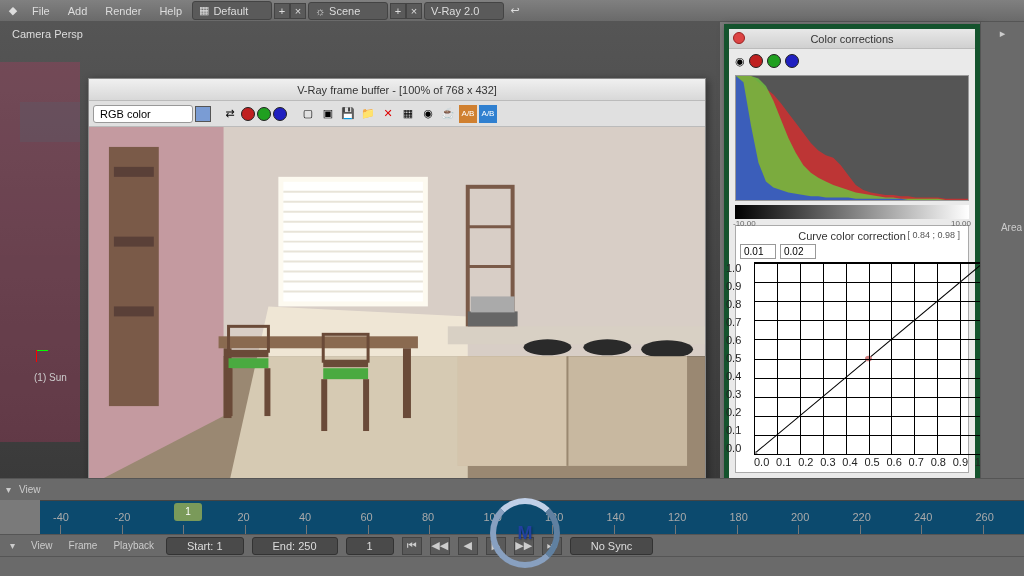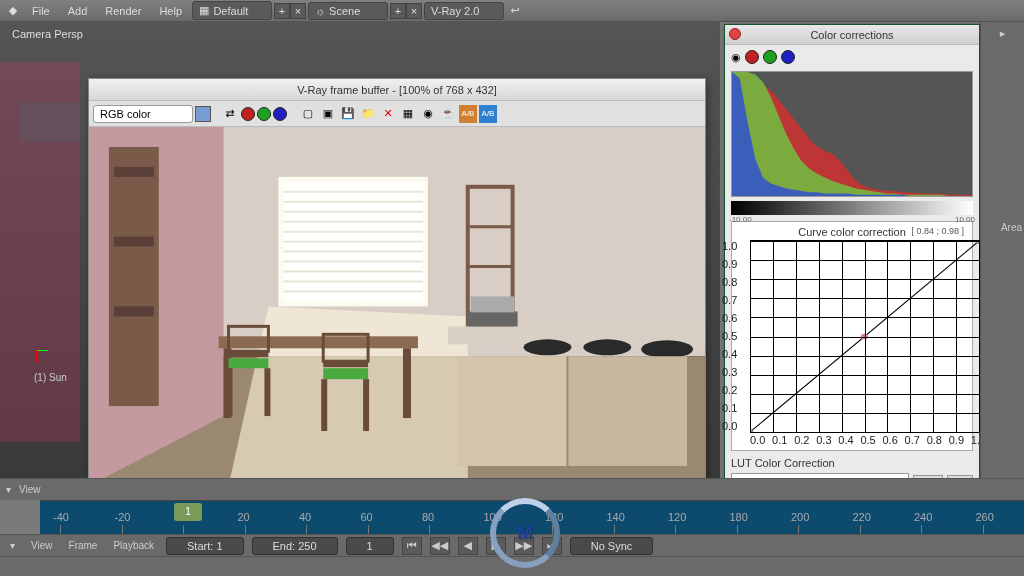--- a/index.html
+++ b/index.html
@@ -27,21 +27,21 @@
 .vfb-toolbar { height: 26px; background: #e0e0e0; display: flex; align-items: center; padding: 0 4px; gap: 2px; border-bottom: 1px solid #bbb; }
 .vfb-toolbar .sel { background: #fff; border: 1px solid #999; padding: 2px 6px; border-radius: 3px; width: 100px; }
 .vfb-toolbar .sel-btn { width: 16px; height: 16px; background: #7a9cd4; border: 1px solid #555; margin-right: 8px; }
 .vfb-toolbar .tb-icon { width: 18px; height: 18px; display: flex; align-items: center; justify-content: center; cursor: pointer; }
 .vfb-toolbar .dot { width: 14px; height: 14px; border-radius: 50%; border: 1px solid #222; display: inline-block; }
 .vfb-render { width: 100%; height: 360px; background: #222; position: relative; overflow: hidden; }
 .render-scene { position: absolute; inset: 0; }
 .vfb-footer { height: 18px; background: #e0e0e0; display: flex; align-items: center; padding: 0 4px; gap: 3px; border-top: 1px solid #bbb; }
 .vfb-footer .f-icon { width: 14px; height: 14px; display: flex; align-items: center; justify-content: center; font-size: 9px; color: #444; cursor: pointer; }
 
-.cc-window { position: absolute; top: 24px; right: 44px; width: 256px; height: 530px; background: #eaeaea; border: 1px solid #14532d; box-shadow: 2px 2px 8px rgba(0,0,0,0.4); }
+.cc-window { position: absolute; top: 24px; right: 44px; width: 256px; height: 530px; background: #eaeaea; border: 5px solid #14532d; box-shadow: 2px 2px 8px rgba(0,0,0,0.4); }
 .cc-title { height: 20px; background: linear-gradient(#e8e8e8, #d0d0d0); text-align: center; line-height: 20px; color: #333; border-bottom: 1px solid #bbb; position: relative; }
 .cc-close { position: absolute; left: 4px; top: 3px; width: 12px; height: 12px; background: #d44; border-radius: 50%; border: 1px solid #922; }
 .cc-dots { height: 24px; display: flex; align-items: center; padding: 0 6px; gap: 4px; }
 .cc-dots .dot { width: 14px; height: 14px; border-radius: 50%; border: 1px solid #222; }
 .cc-histogram { margin: 2px 6px; height: 126px; background: #555; position: relative; border: 1px solid #999; overflow: hidden; }
 .cc-exposure { margin: 4px 6px; height: 14px; background: linear-gradient(to right, #000, #fff); position: relative; }
 .cc-curve { margin: 6px 6px; background: #fff; border: 1px solid #aaa; padding: 4px; }
 .curve-title { text-align: center; font-size: 10px; color: #333; margin-bottom: 2px; position: relative; }
 .curve-inputs { display: flex; gap: 4px; margin-bottom: 3px; }
 .curve-inputs input { width: 36px; border: 1px solid #999; padding: 1px 3px; font-size: 10px; }
@@ -236,20 +236,24 @@
   </div>
   <div class="cc-exposure">
     <span style="position:absolute;left:-2px;top:14px;font-size:8px;color:#666">-10.00</span>
     <span style="position:absolute;right:-2px;top:14px;font-size:8px;color:#666">10.00</span>
   </div>
   <div class="cc-curve">
     <div class="curve-title">
       <span>Curve color correction</span>
       <span class="curve-coords">[ 0.84 ; 0.98 ]</span>
     </div>
+    <div class="curve-inputs">
+      <input value="0.01" style="">
+      <input value="0.02" style="">
+    </div>
     <div style="position:relative">
       <div class="curve-ylabels" id="curve-yl">
           <span>0.0</span>
           <span>0.1</span>
           <span>0.2</span>
           <span>0.3</span>
           <span>0.4</span>
           <span>0.5</span>
           <span>0.6</span>
           <span>0.7</span>

